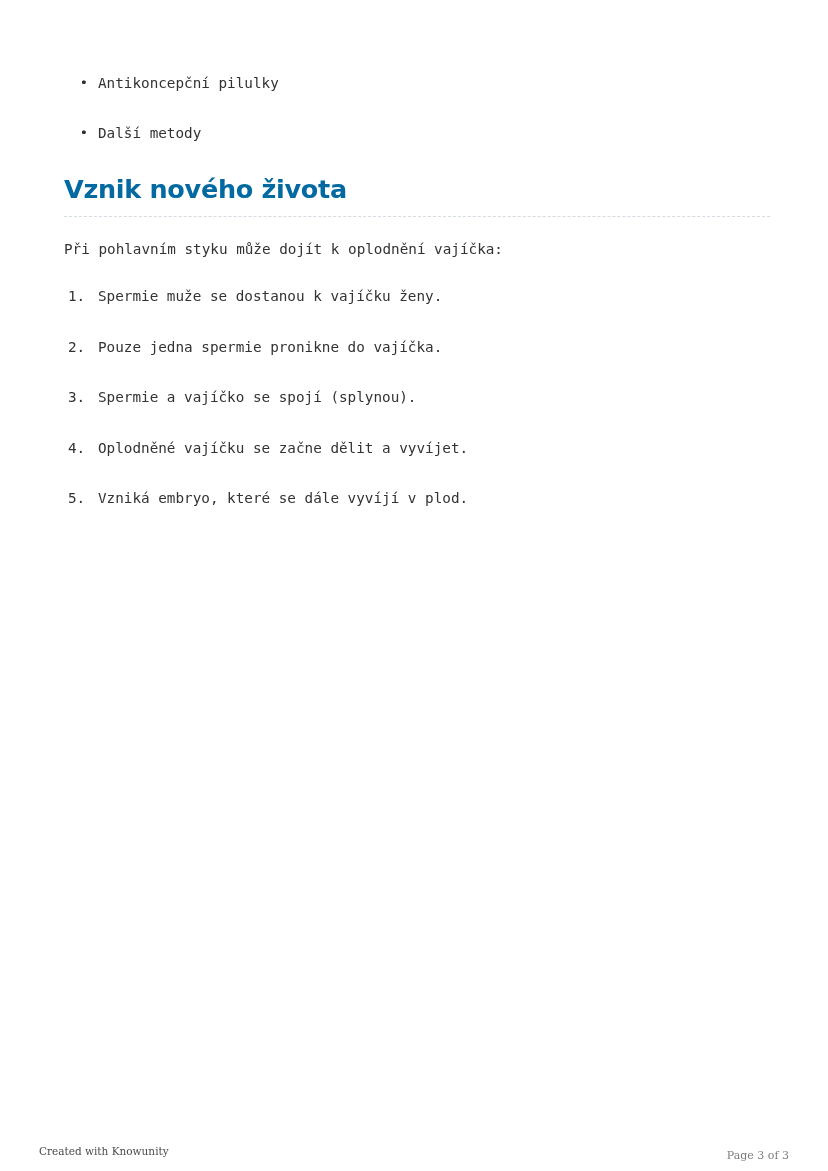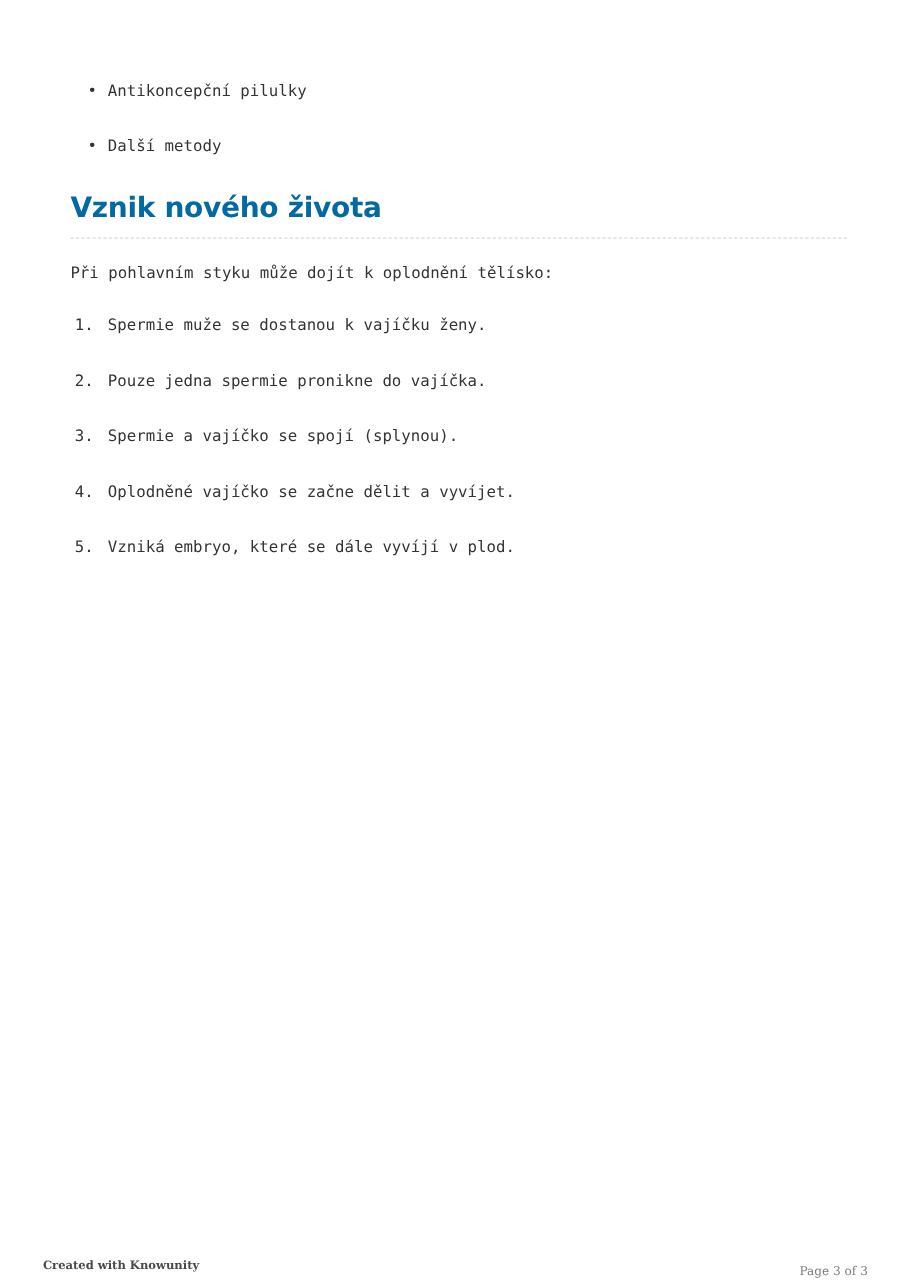--- a/index.html
+++ b/index.html
@@ -103,21 +103,21 @@
     left: 0;
     right: 0;
     bottom: 0;
     height: 44px;
   }
   .footer-left {
     position: absolute;
     left: 39px;
     bottom: 14px;
     font-family: "DejaVu Serif", serif;
-    font-weight: bold;
+    font-weight: normal;
     font-size: 10.5px;
     color: #4a4a4a;
   }
   .footer-right {
     position: absolute;
     right: 39px;
     bottom: 9px;
     font-family: "DejaVu Serif", serif;
     font-size: 11px;
     color: #7d7d7d;
@@ -141,38 +141,38 @@
         <span class="dot">•</span>
       </li>
       <li>
         <span class="dot">•</span>
         <span>Další metody</span>
       </li>
     </ul>
 
     <h2 class="section-title">Vznik nového života</h2>
 
-    <p class="intro">Při pohlavním styku může dojít k oplodnění tělísko:</p>
+    <p class="intro">Při pohlavním styku může dojít k oplodnění vajíčka:</p>
 
     <ol class="steps">
       <li>
         <span class="num">1.</span>
         <span>Spermie muže se dostanou k vajíčku ženy.</span>
       </li>
       <li>
         <span class="num">2.</span>
         <span>Pouze jedna spermie pronikne do vajíčka.</span>
       </li>
       <li>
         <span class="num">3.</span>
         <span>Spermie a vajíčko se spojí (splynou).</span>
       </li>
       <li>
         <span class="num">4.</span>
-        <span>Oplodněné vajíčko se začne dělit a vyvíjet.</span>
+        <span>Oplodněné vajíčku se začne dělit a vyvíjet.</span>
       </li>
       <li>
         <span class="num">5.</span>
         <span>Vzniká embryo, které se dále vyvíjí v plod.</span>
       </li>
     </ol>
 
   </div>
 
   <div class="footer">

